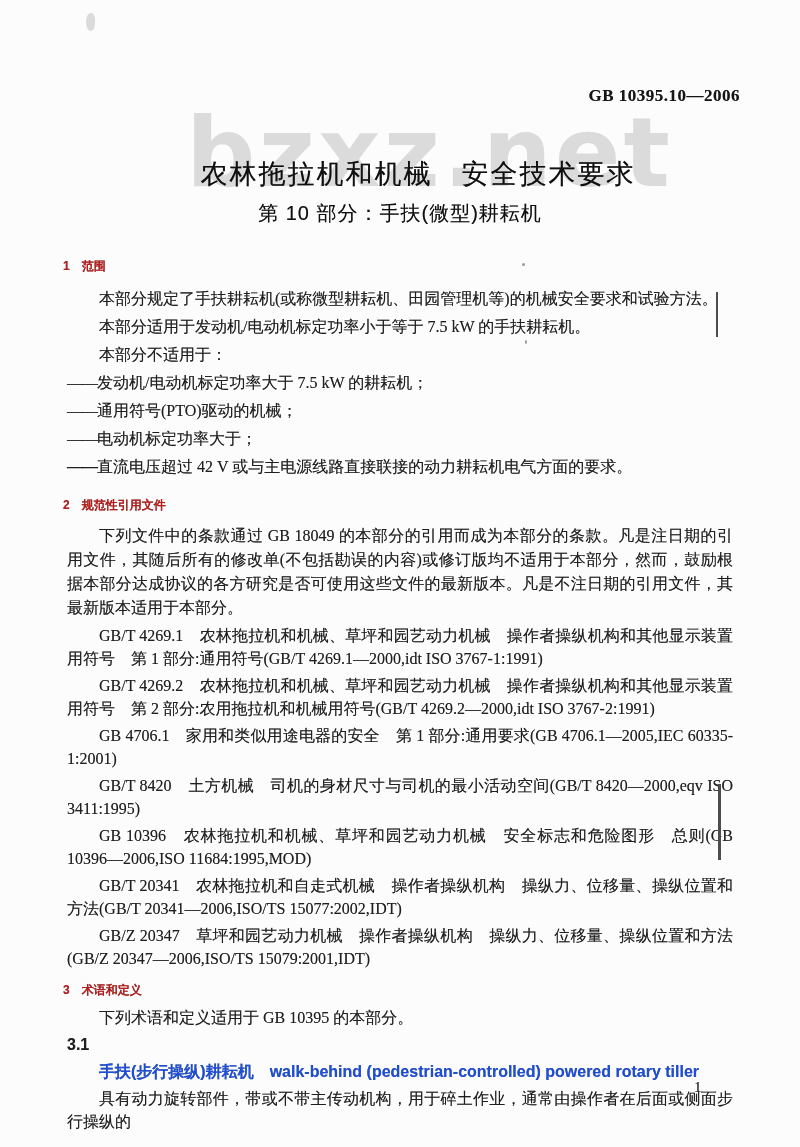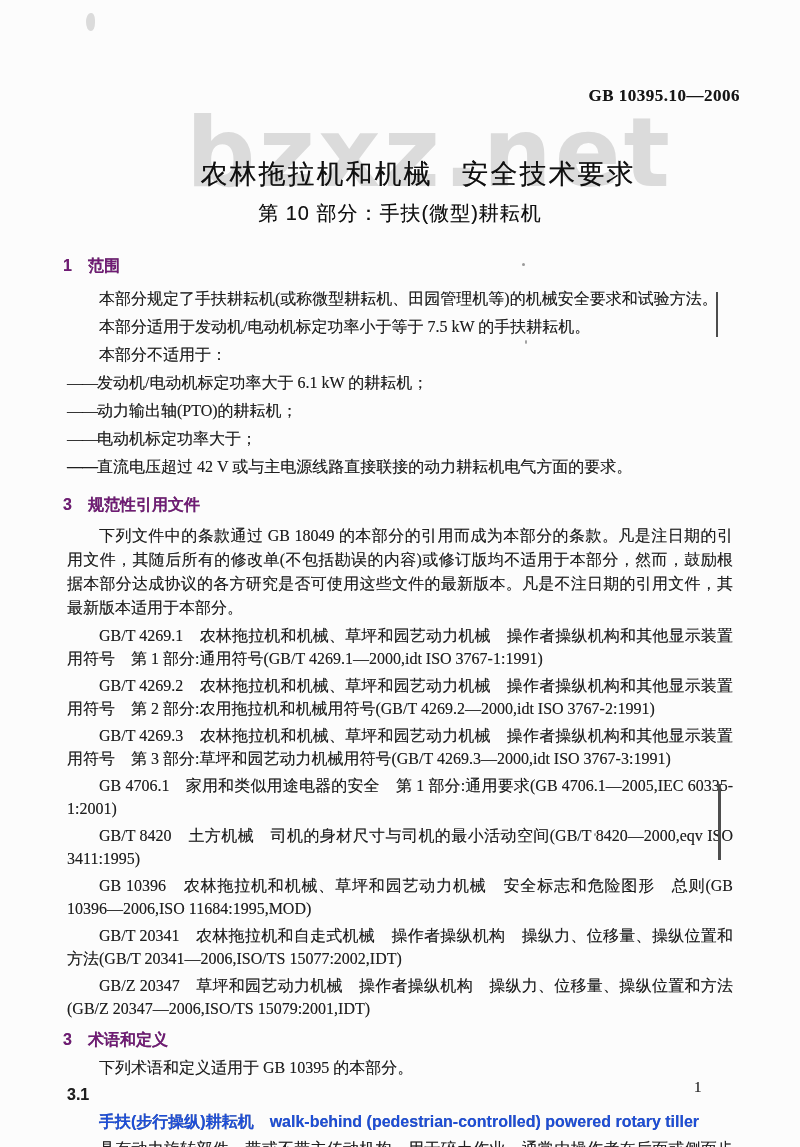--- a/index.html
+++ b/index.html
@@ -34,22 +34,22 @@
   }
   .title-1{font-size:27px;font-weight:normal;letter-spacing:2px;padding-left:36px;}
   .title-2{font-size:20px;font-weight:normal;margin-top:8px;letter-spacing:1px;}
 
   .content{
     position:absolute;top:254px;left:63px;width:674px;
     font-size:16px;line-height:24px;text-align:justify;z-index:1;
   }
   .sec-heading{
     font-family:"Liberation Sans","DejaVu Sans",sans-serif;
-    font-weight:bold;font-size:16px;line-height:24px;
-    margin:0 0 9px 0;color:#701a75;
+    font-weight:bold;font-size:12px;line-height:24px;
+    margin:0 0 9px 0;color:#b91c1c;
   }
   .sec-heading.s2{margin-top:14px;margin-bottom:7px;}
   .sec-heading.s3{margin-top:8px;margin-bottom:4px;}
   p{margin:4px;}
   .indent{text-indent:2em;}
   .dash-item{text-indent:0;}
   .dash{letter-spacing:-1px;}
   .dash.heavy{font-weight:bold;}
   .ref{line-height:23px;}
   .clause-number{
@@ -100,31 +100,30 @@
     <div class="title-2">第 10 部分：手扶(微型)耕耘机</div>
   </div>
 
   <div class="content">
 
     <p class="sec-heading">1　范围</p>
     <p class="indent">本部分规定了手扶耕耘机(或称微型耕耘机、田园管理机等)的机械安全要求和试验方法。</p>
     <p class="indent">本部分适用于发动机/电动机标定功率小于等于 7.5 kW 的手扶耕耘机。</p>
     <p class="indent">本部分不适用于：</p>
 
-    <p class="dash-item"><span class="dash">——</span><span>发动机/电动机标定功率大于 6.1 kW 的耕耘机；</span></p>
-    <p class="dash-item"><span class="dash">——</span><span>动力输出轴(PTO)的耕耘机；</span></p>
+    <p class="dash-item"><span class="dash">——</span><span>发动机/电动机标定功率大于 7.5 kW 的耕耘机；</span></p>
+    <p class="dash-item"><span class="dash">——</span><span>通用符号(PTO)驱动的机械；</span></p>
     <p class="dash-item"><span class="dash">——</span><span>电动机标定功率大于；</span></p>
     <p class="dash-item"><span class="dash heavy">——</span><span>直流电压超过 42 V 或与主电源线路直接联接的动力耕耘机电气方面的要求。</span></p>
 
-    <p class="sec-heading s2">3　规范性引用文件</p>
+    <p class="sec-heading s2">2　规范性引用文件</p>
     <p class="indent">下列文件中的条款通过 GB 18049 的本部分的引用而成为本部分的条款。凡是注日期的引用文件，其随后所有的修改单(不包括勘误的内容)或修订版均不适用于本部分，然而，鼓励根据本部分达成协议的各方研究是否可使用这些文件的最新版本。凡是不注日期的引用文件，其最新版本适用于本部分。</p>
 
     <p class="indent ref">GB/T 4269.1　农林拖拉机和机械、草坪和园艺动力机械　操作者操纵机构和其他显示装置用符号　第 1 部分:通用符号(GB/T 4269.1—2000,idt ISO 3767-1:1991)</p>
     <p class="indent ref">GB/T 4269.2　农林拖拉机和机械、草坪和园艺动力机械　操作者操纵机构和其他显示装置用符号　第 2 部分:农用拖拉机和机械用符号(GB/T 4269.2—2000,idt ISO 3767-2:1991)</p>
-    <p class="indent ref">GB/T 4269.3　农林拖拉机和机械、草坪和园艺动力机械　操作者操纵机构和其他显示装置用符号　第 3 部分:草坪和园艺动力机械用符号(GB/T 4269.3—2000,idt ISO 3767-3:1991)</p>
     <p class="indent ref">GB 4706.1　家用和类似用途电器的安全　第 1 部分:通用要求(GB 4706.1—2005,IEC 60335-1:2001)</p>
     <p class="indent ref">GB/T 8420　土方机械　司机的身材尺寸与司机的最小活动空间(GB/T 8420—2000,eqv ISO 3411:1995)</p>
     <p class="indent ref">GB 10396　农林拖拉机和机械、草坪和园艺动力机械　安全标志和危险图形　总则(GB 10396—2006,ISO 11684:1995,MOD)</p>
     <p class="indent ref">GB/T 20341　农林拖拉机和自走式机械　操作者操纵机构　操纵力、位移量、操纵位置和方法(GB/T 20341—2006,ISO/TS 15077:2002,IDT)</p>
     <p class="indent ref">GB/Z 20347　草坪和园艺动力机械　操作者操纵机构　操纵力、位移量、操纵位置和方法(GB/Z 20347—2006,ISO/TS 15079:2001,IDT)</p>
 
     <p class="sec-heading s3">3　术语和定义</p>
     <p class="indent s3-intro">下列术语和定义适用于 GB 10395 的本部分。</p>
     <p class="clause-number">3.1</p>
     <p class="indent term-line">手扶(步行操纵)耕耘机　walk-behind (pedestrian-controlled) powered rotary tiller</p>

